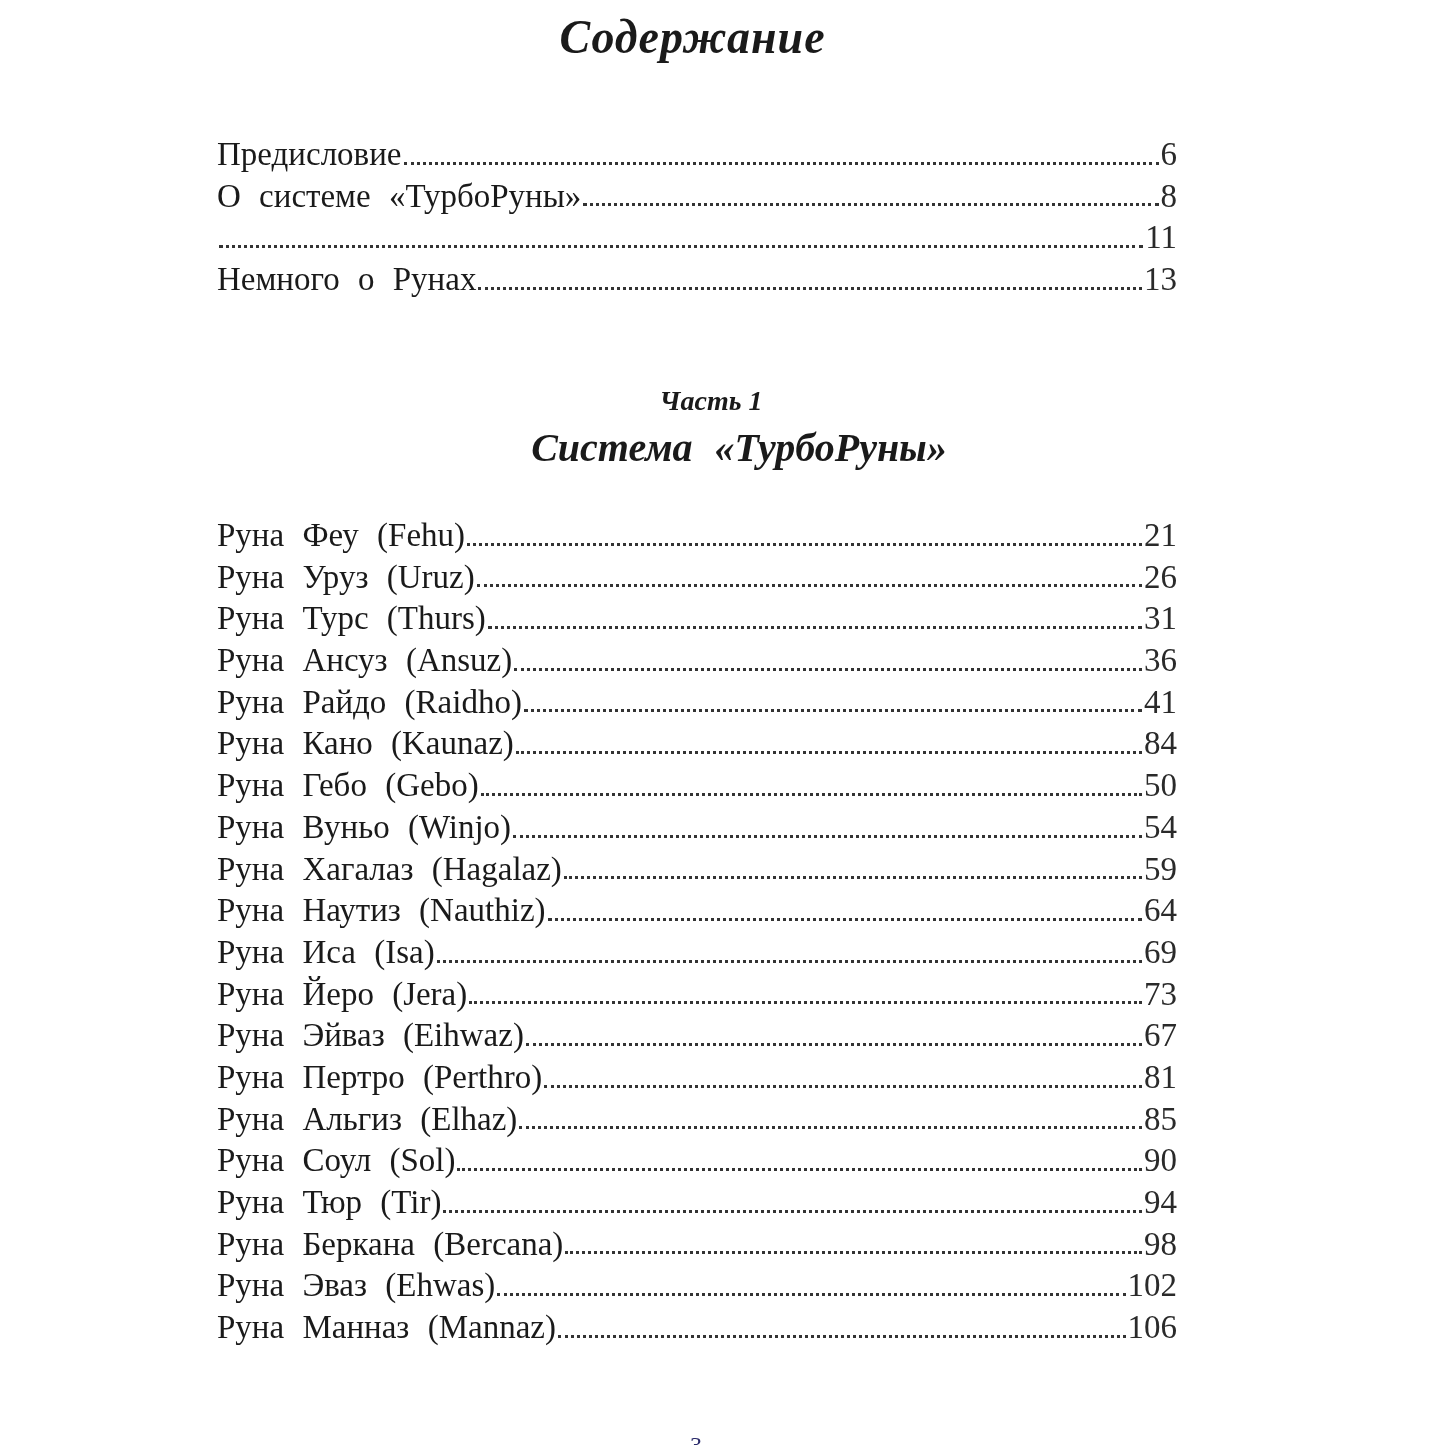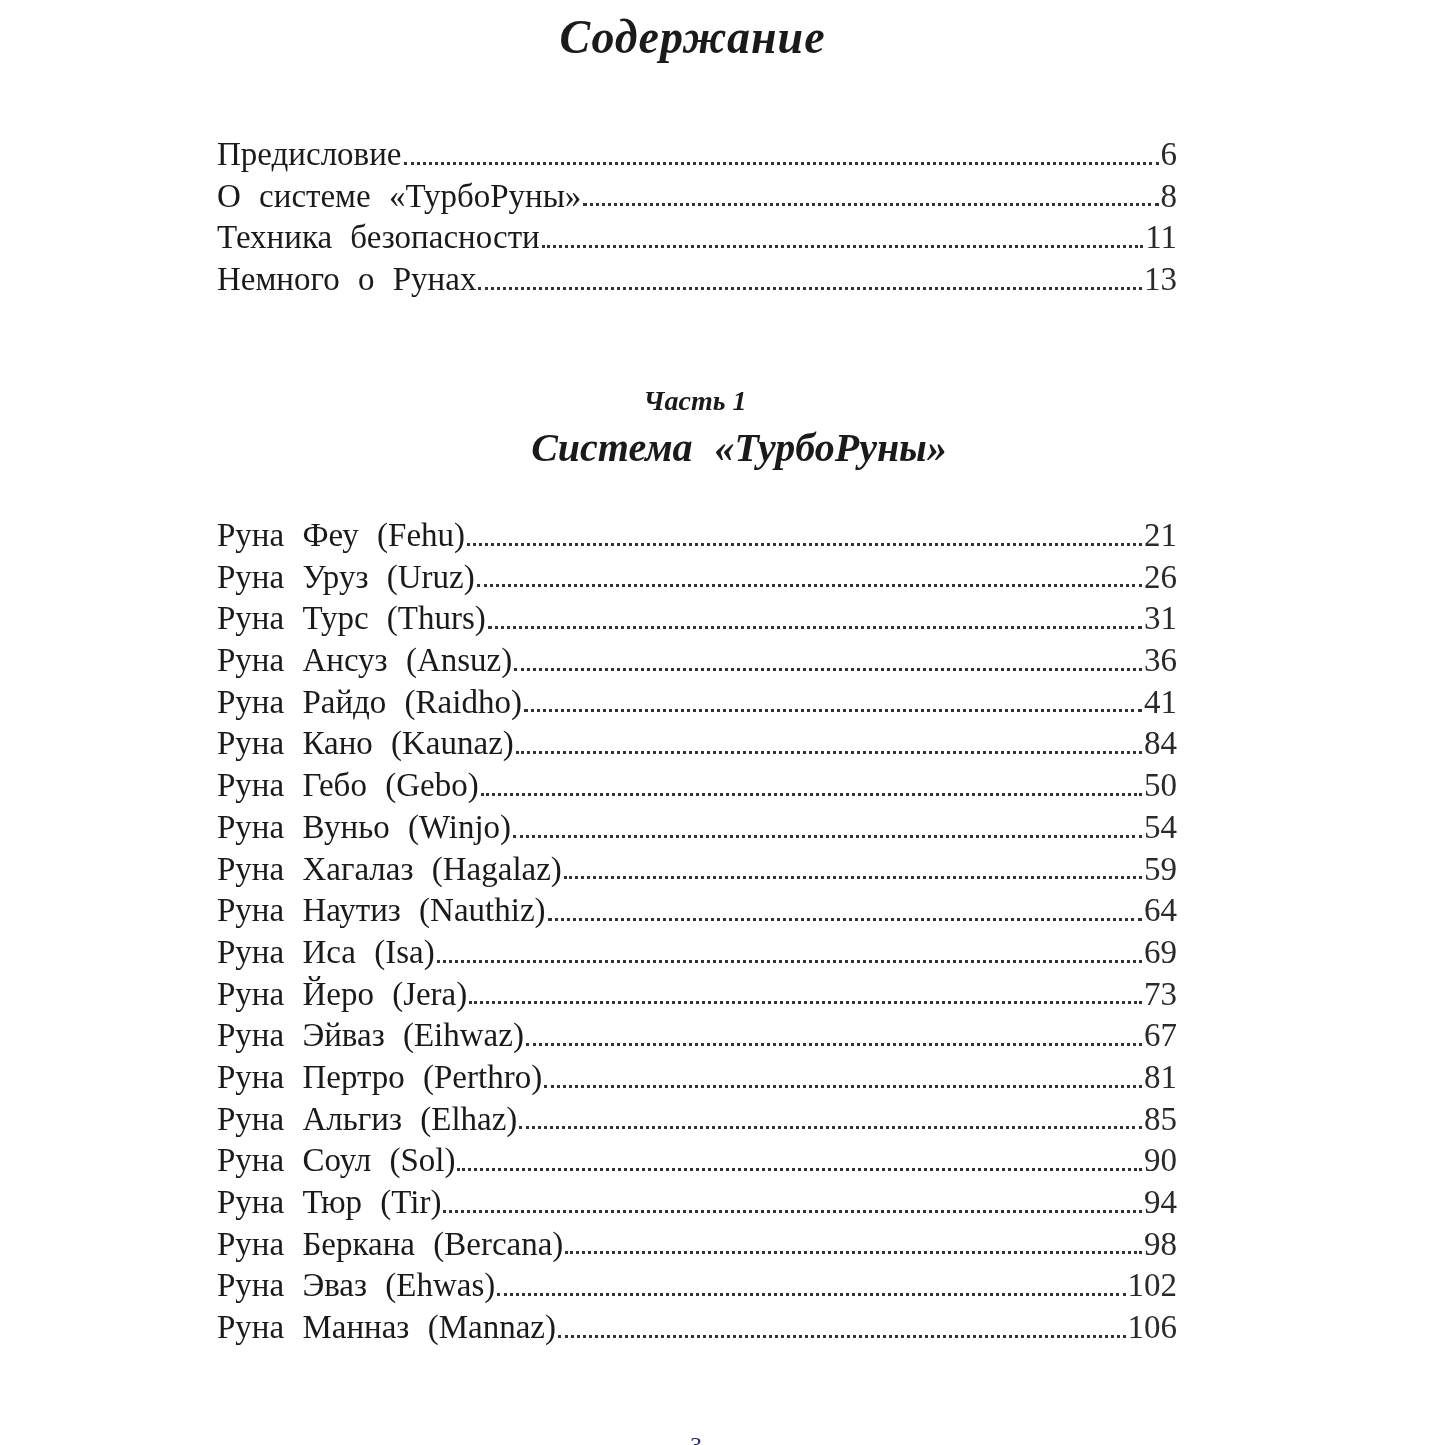--- a/index.html
+++ b/index.html
@@ -68,20 +68,21 @@
     }
     .part-label {
       position: absolute;
       top: 385px;
       left: 0;
       width: 1390px;
       text-align: center;
       font-size: 28px;
       font-style: italic;
       font-weight: bold;
+      padding-left: 16px;
     }
     .part-title {
       position: absolute;
       top: 424px;
       left: 0;
       width: 1390px;
       text-align: center;
       font-size: 40px;
       font-style: italic;
       font-weight: bold;
@@ -106,21 +107,20 @@
       <span class="toc-label">Предисловие</span>
       <span class="toc-dots"></span>
       <span class="toc-page">6</span>
     </div>
     <div class="toc-row">
       <span class="toc-label">О системе «ТурбоРуны»</span>
       <span class="toc-dots"></span>
       <span class="toc-page">8</span>
     </div>
     <div class="toc-row">
-      <span class="toc-label">Техника безопасности</span>
       <span class="toc-dots"></span>
       <span class="toc-page">11</span>
     </div>
     <div class="toc-row">
       <span class="toc-label">Немного о Рунах</span>
       <span class="toc-dots"></span>
       <span class="toc-page">13</span>
     </div>
   </div>
 

